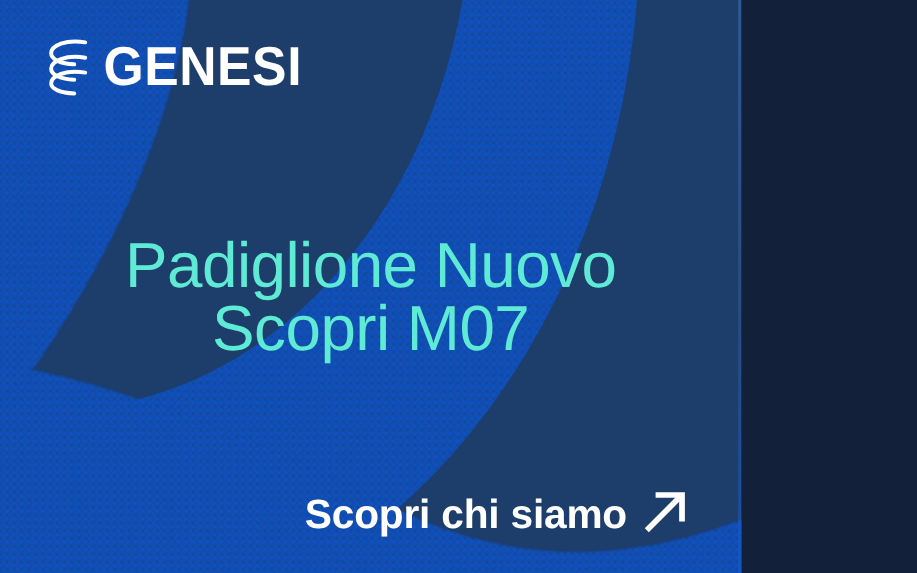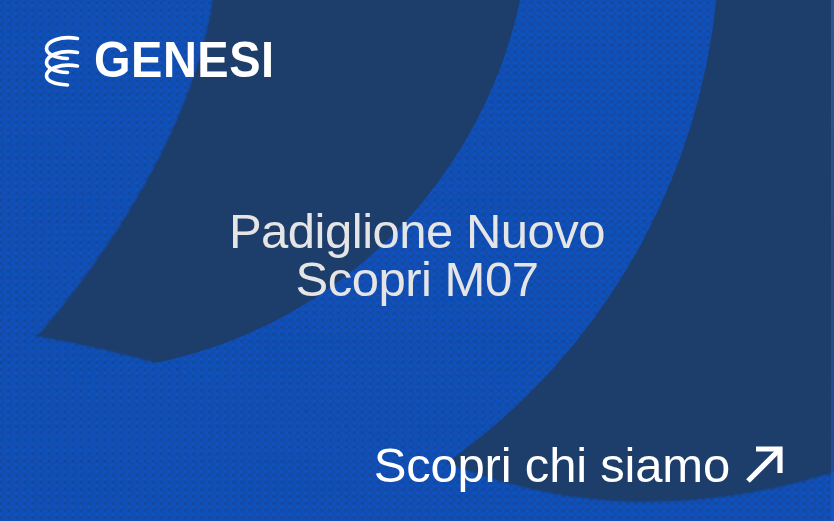--- a/index.html
+++ b/index.html
@@ -8,21 +8,21 @@
     background: #12203a;
   }
   body {
     font-family: "Liberation Sans", sans-serif;
     -webkit-font-smoothing: antialiased;
   }
 
   
   .banner {
     position: relative;
-    width: 834px;
+    width: 674px;
     height: 521px;
     overflow: hidden;
     background: #1d3d6b;
   }
 
   
   .bg-base {
     position: absolute;
     inset: 0;
     background: #1d3d6b;
@@ -87,22 +87,22 @@
     margin-top: 2px;
   }
 
   
   .headline {
     position: absolute;
     left: 0;
     right: 0;
     top: 174px;
     text-align: center;
-    color: #e5e5e5;
-    font-size: 49px;
+    color: #5eead4;
+    font-size: 58px;
     line-height: 0.99;
     font-weight: 400;
     letter-spacing: -0.5px;
   }
   .headline-line {
     display: block;
     white-space: nowrap;
   }
 
   
@@ -110,23 +110,23 @@
     position: absolute;
     right: 48px;
     bottom: 31px;
     display: flex;
     align-items: center;
     gap: 14px;
     color: #ffffff;
     text-decoration: none;
   }
   .cta-label {
-    font-size: 49px;
+    font-size: 37px;
     line-height: 1;
-    font-weight: 400;
+    font-weight: 700;
     letter-spacing: -0.2px;
     white-space: nowrap;
   }
   .cta-arrow {
     width: 42px;
     height: 42px;
     flex: 0 0 auto;
     display: block;
     margin-bottom: 4px;
   }

